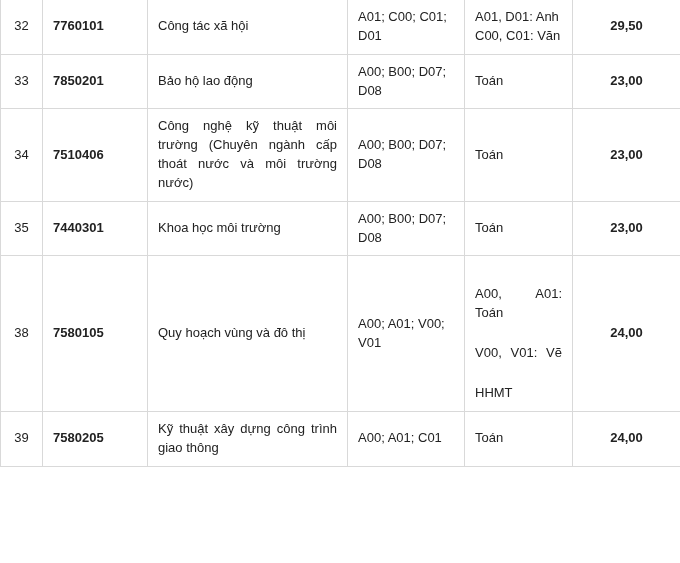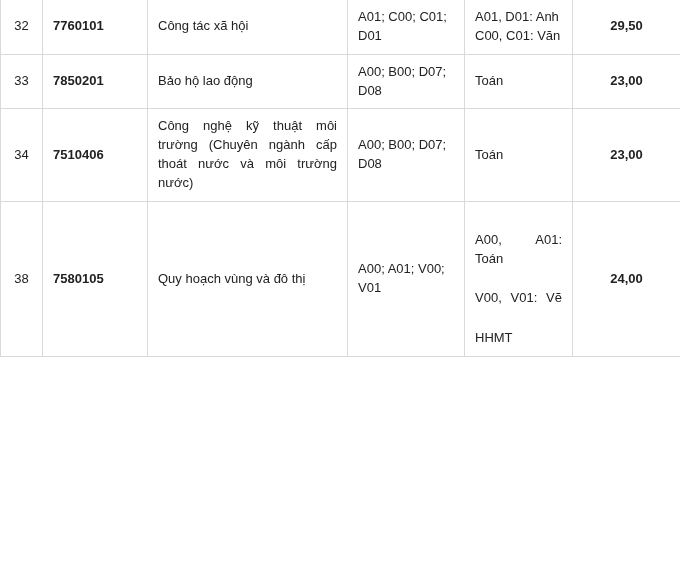--- a/index.html
+++ b/index.html
@@ -112,25 +112,45 @@
         <td class="stt">34</td>
         <td class="code">7510406</td>
         <td class="name">Công nghệ kỹ thuật môi trường (Chuyên ngành cấp thoát nước và môi trường nước)</td>
         <td class="blocks">A00; B00; D07; D08</td>
         <td class="sub">
           <span class="line">Toán</span>
         </td>
         <td class="score">23,00</td>
       </tr>
       <tr>
+        <td class="stt">35</td>
+        <td class="code">7440301</td>
+        <td class="name">Khoa học môi trường</td>
+        <td class="blocks">A00; B00; D07; D08</td>
+        <td class="sub">
+          <span class="line">Toán</span>
+        </td>
+        <td class="score">23,00</td>
+      </tr>
+      <tr>
         <td class="stt">38</td>
         <td class="code">7580105</td>
         <td class="name">Quy hoạch vùng và đô thị</td>
         <td class="blocks">A00; A01; V00; V01</td>
         <td class="sub justified">
           <span class="line">A00, A01: Toán</span>
           <span class="line">V00, V01: Vẽ</span>
           <span class="line">HHMT</span>
         </td>
         <td class="score">24,00</td>
       </tr>
+      <tr>
+        <td class="stt">39</td>
+        <td class="code">7580205</td>
+        <td class="name">Kỹ thuật xây dựng công trình giao thông</td>
+        <td class="blocks">A00; A01; C01</td>
+        <td class="sub">
+          <span class="line">Toán</span>
+        </td>
+        <td class="score">24,00</td>
+      </tr>
     </tbody>
 </table>
 
 </body></html>

